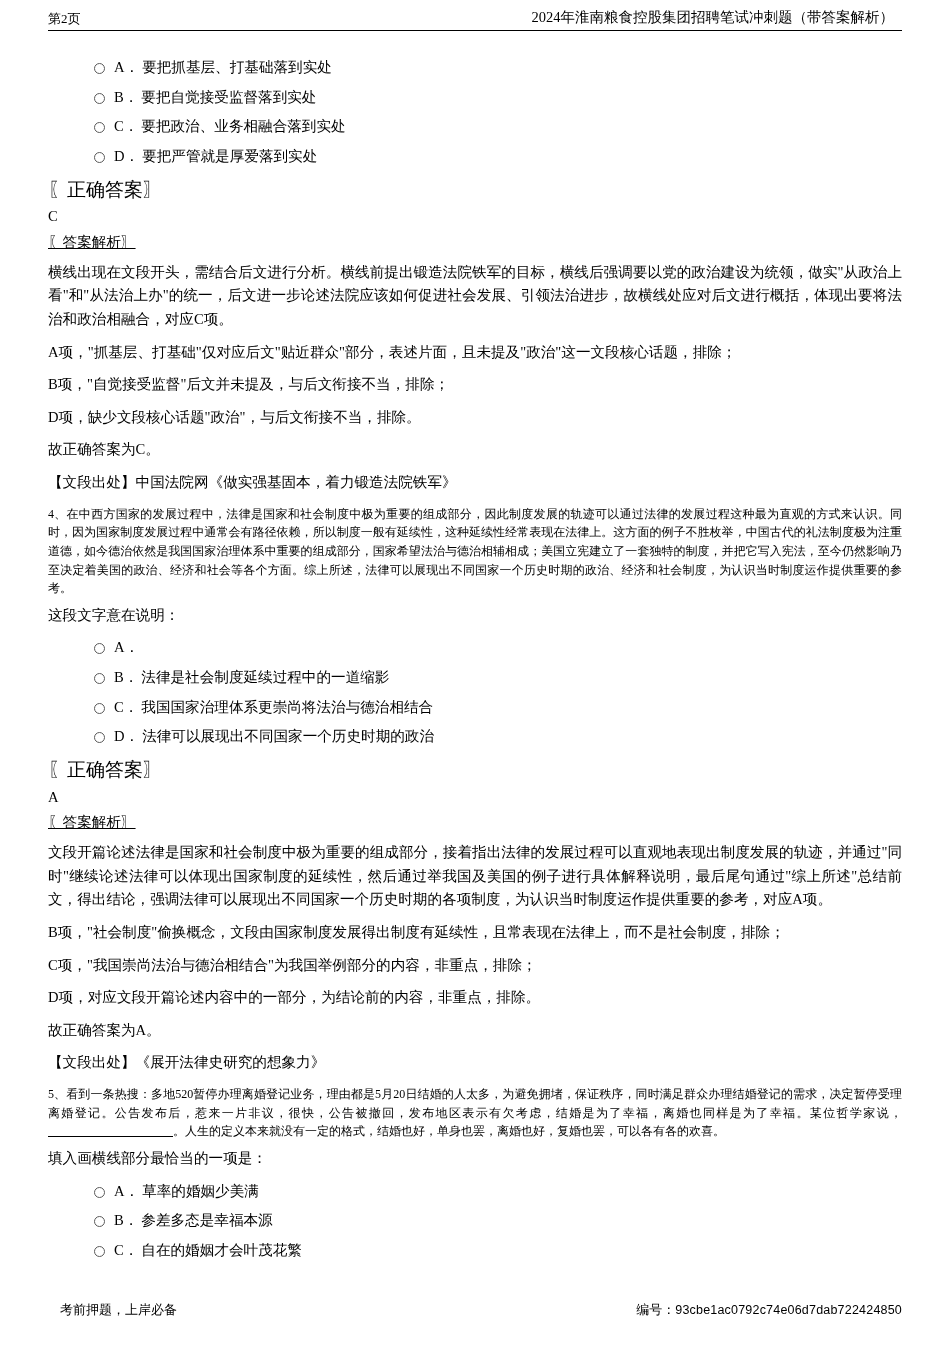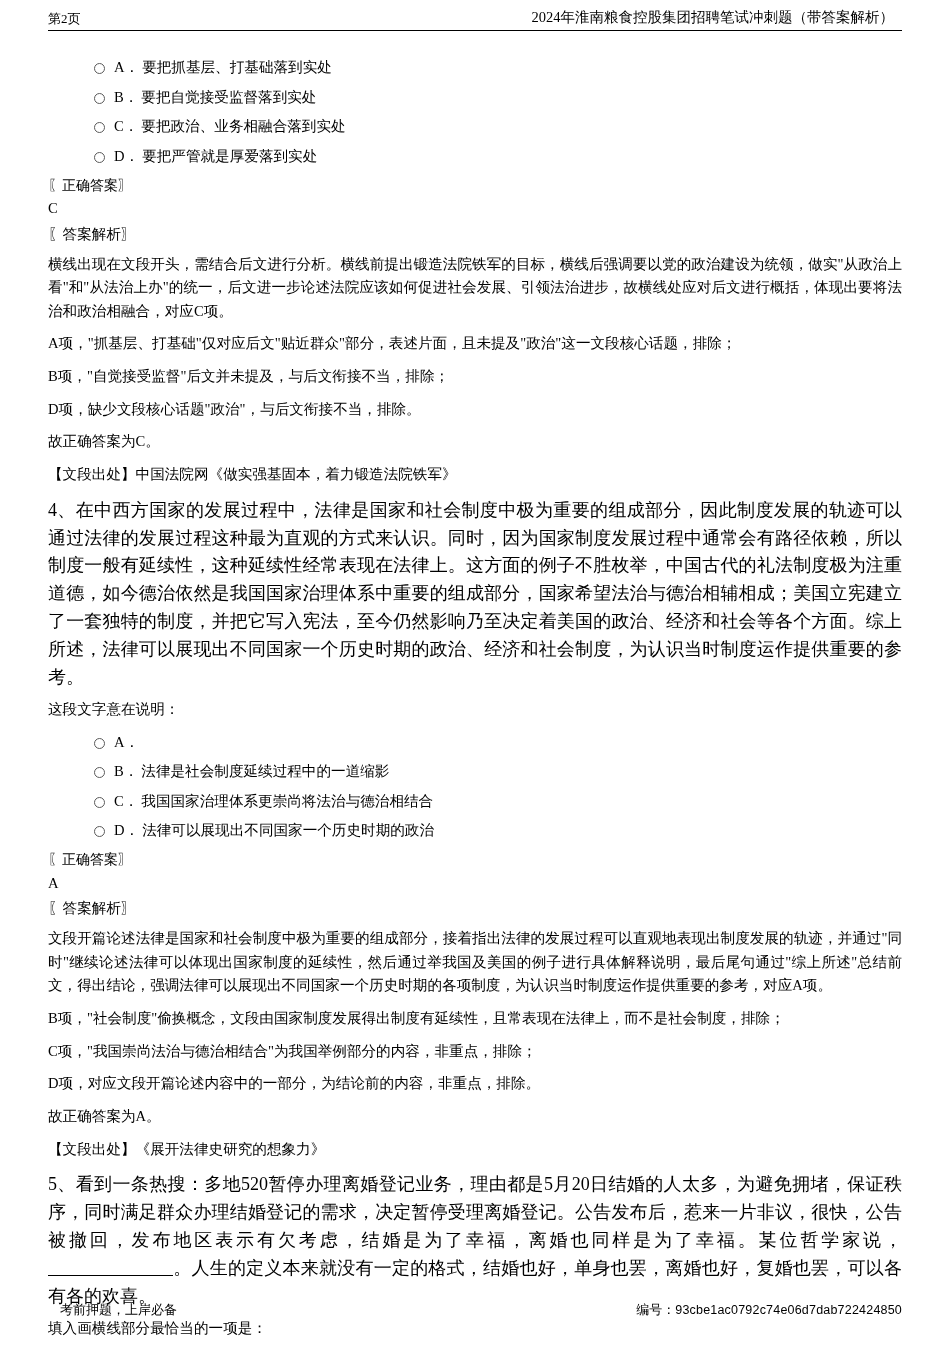--- a/index.html
+++ b/index.html
@@ -54,21 +54,21 @@
     font-size: 14.6px;
     line-height: 1.62;
   }
   .para {
     margin: 0 0 9px 0;
     text-align: justify;
     text-justify: inter-ideograph;
   }
   .qblock {
     margin: 10px 0 6px 0;
-    font-size: 18px;
+    font-size: 12px;
     line-height: 1.55;
     text-align: justify;
   }
   .options {
     margin: 2px 0 4px 0;
   }
   .option {
     display: flex;
     align-items: flex-start;
     margin: 0 0 6px 0;
@@ -87,29 +87,30 @@
   }
   .opt-label {
     flex: 0 0 auto;
     margin-right: 3px;
   }
   .opt-text {
     flex: 1 1 auto;
   }
   .ans-head {
     margin: 2px 0 0 0;
-    font-size: 14px;
+    font-size: 19px;
   }
   .ans-val {
     margin: 0 0 2px 0;
     font-size: 14.6px;
   }
   .analysis-head {
     margin: 0 0 6px 0;
     font-size: 14.6px;
+    text-decoration: underline;
   }
   .src {
     margin: 6px 0 8px 0;
     font-size: 14.6px;
   }
   .blank-line {
     display: inline-block;
     border-bottom: 1px solid #000;
     width: 125px;
     vertical-align: -2px;

